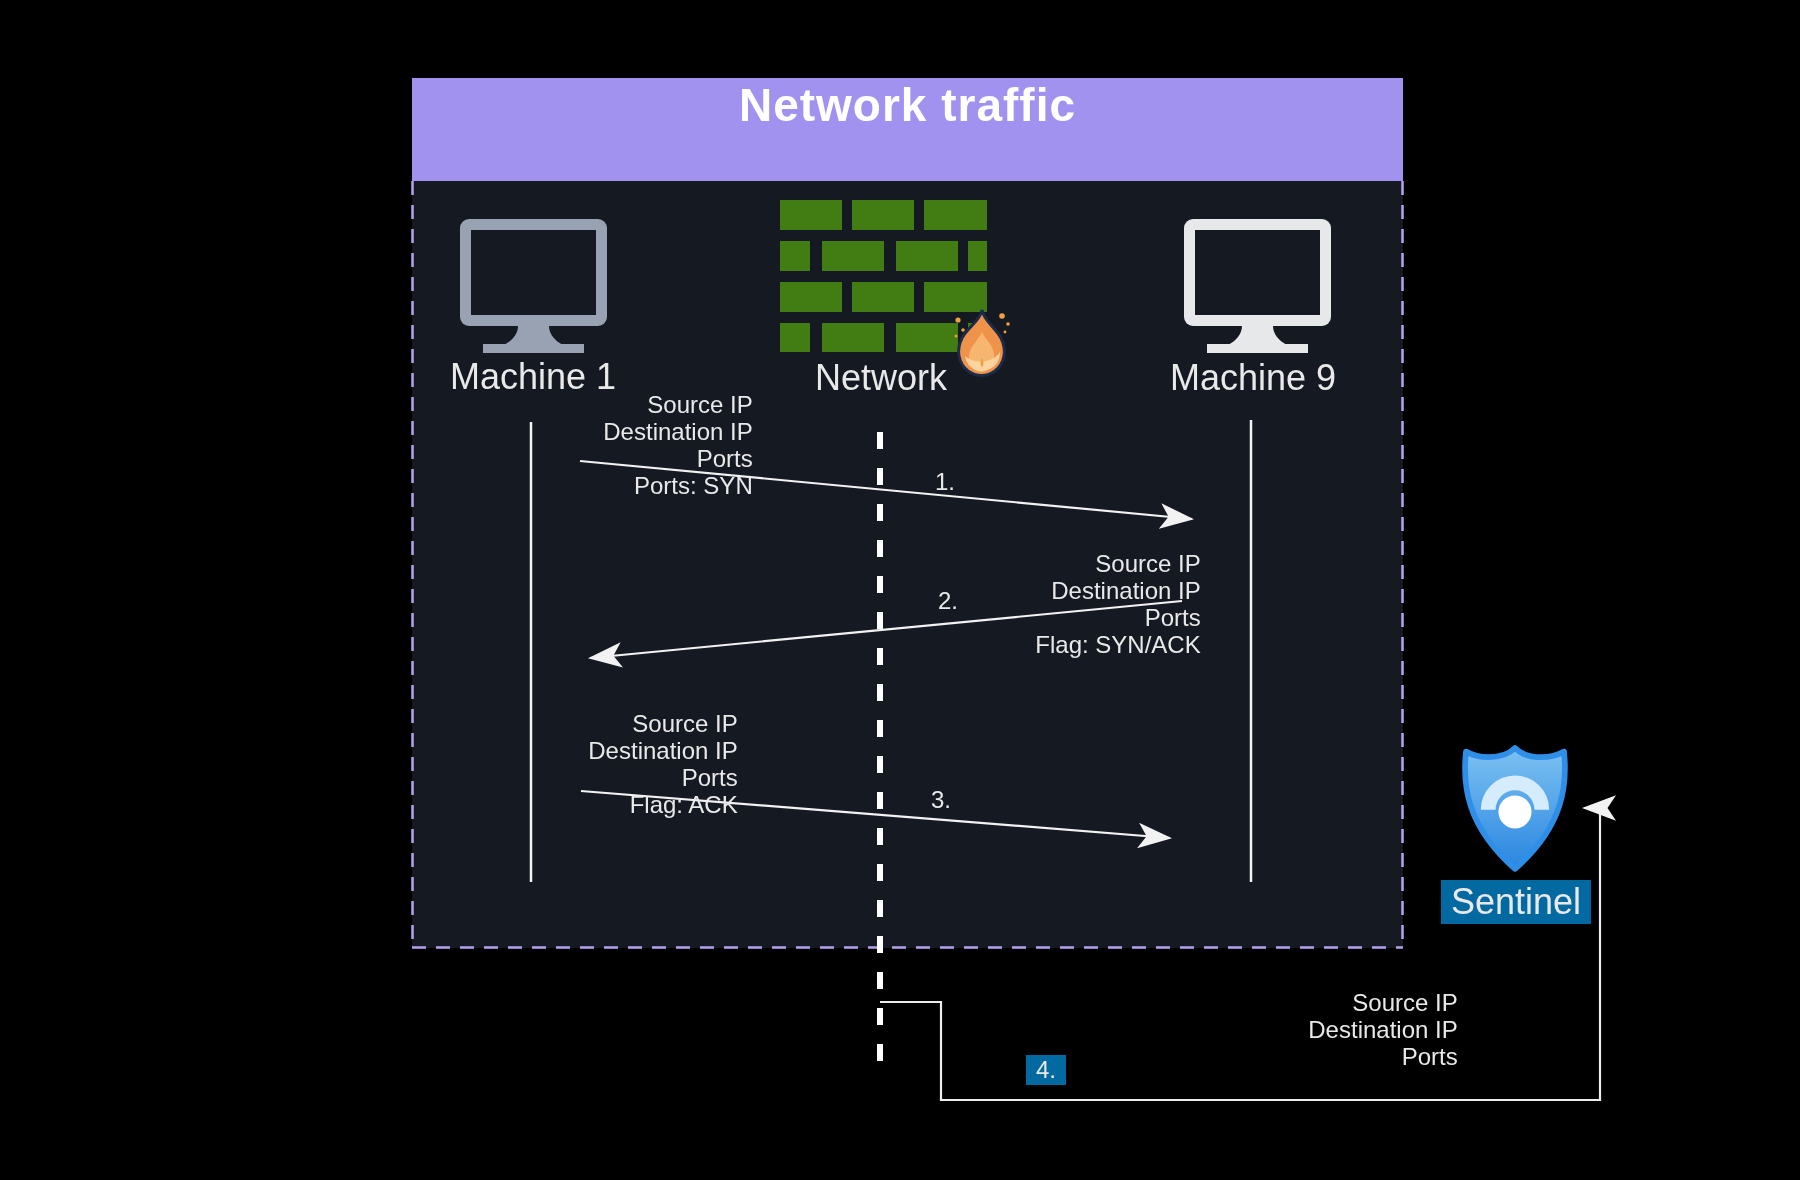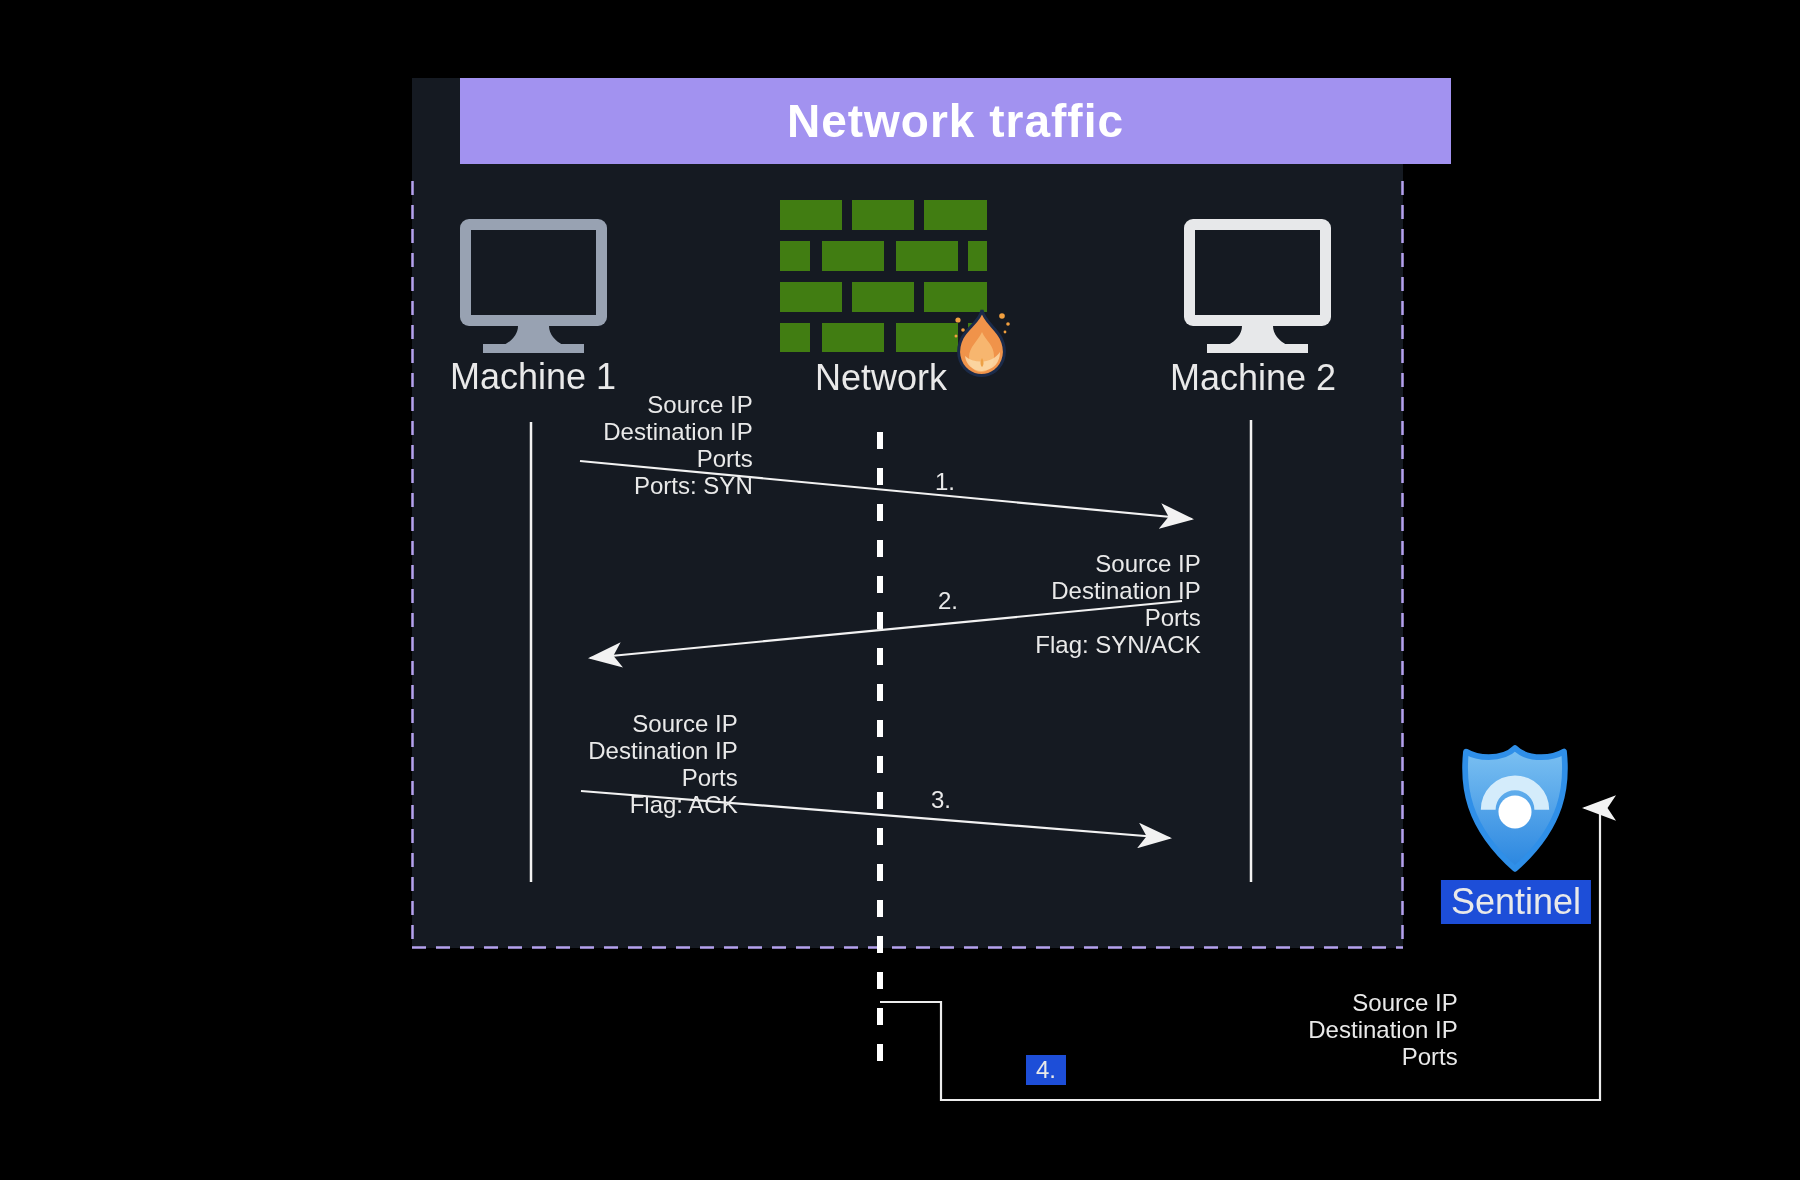--- a/index.html
+++ b/index.html
@@ -1,25 +1,25 @@
 <!DOCTYPE html>
 <html><head>
 <meta charset="utf-8">
 <style>
   html,body{margin:0;padding:0;background:#000;}
   .stage{position:relative;width:1800px;height:1180px;background:#000;overflow:hidden;
          font-family:"Liberation Sans","DejaVu Sans",sans-serif;}
   .panel{position:absolute;left:412px;top:78px;width:991px;height:870px;background:#151a22;}
-  .header{position:absolute;left:412px;top:78px;width:991px;height:86px;background:#a292f0;
-          display:flex;align-items:center;justify-content:center;margin-left:48px;}
+  .header{position:absolute;left:412px;top:78px;width:991px;height:103px;background:#a292f0;
+          display:flex;align-items:flex-start;justify-content:center;}
   .title{color:#ffffff;font-size:46px;font-weight:bold;letter-spacing:1px;}
   .lines-svg{position:absolute;left:0;top:0;width:1800px;height:1180px;}
   .icon-svg{position:absolute;}
   .lbl{position:absolute;transform:translate(-50%,-50%);color:#e9e9e9;font-size:36px;white-space:nowrap;}
-  .boxed{background:#1d4ed8;padding:1px 10px;}
+  .boxed{background:#0369a1;padding:1px 10px;}
   .msg{position:absolute;transform:translateX(-50%);text-align:right;color:#e9e9e9;
        font-size:24px;line-height:27px;white-space:nowrap;}
   .num{position:absolute;transform:translate(-50%,-50%);color:#e9e9e9;font-size:24px;white-space:nowrap;}
 </style>
 </head>
 <body>
 
 <div class="stage">
 
   <div class="panel"></div>
@@ -107,21 +107,21 @@
         <stop offset="1" stop-color="#2a86e0"></stop>
       </linearGradient>
     </defs>
     <path d="M50,6 C55,11 64,14 73,14 C80,14 88,12 93,9 C96,38 93,74 50,112 C7,74 4,38 7,9 C12,12 20,14 27,14 C36,14 45,11 50,6 Z" fill="url(#shieldGrad)" stroke="#2f8fe8" stroke-width="5" stroke-linejoin="round"></path>
     <path d="M20,60 A30,30 0 0 1 80,60 L67,60 A17,17 0 0 0 33,60 Z" fill="#d4ecfb"></path>
     <circle cx="50" cy="62" r="14.5" fill="#ffffff"></circle>
   </svg>
 
   <div class="lbl" style="left:533px;top:377px">Machine 1</div>
   <div class="lbl" style="left:881px;top:378px">Network</div>
-  <div class="lbl" style="left:1253px;top:378px">Machine 2</div>
+  <div class="lbl" style="left:1253px;top:378px">Machine 9</div>
   <div class="lbl boxed" style="left:1516px;top:902px">Sentinel</div>
 
   <div class="msg" style="left:678px;top:391px">
     <div>Source IP</div>
     <div>Destination IP</div>
     <div>Ports</div>
     <div>Ports: SYN</div>
   </div>
   <div class="num" style="left:945px;top:482px">1.</div>
 

